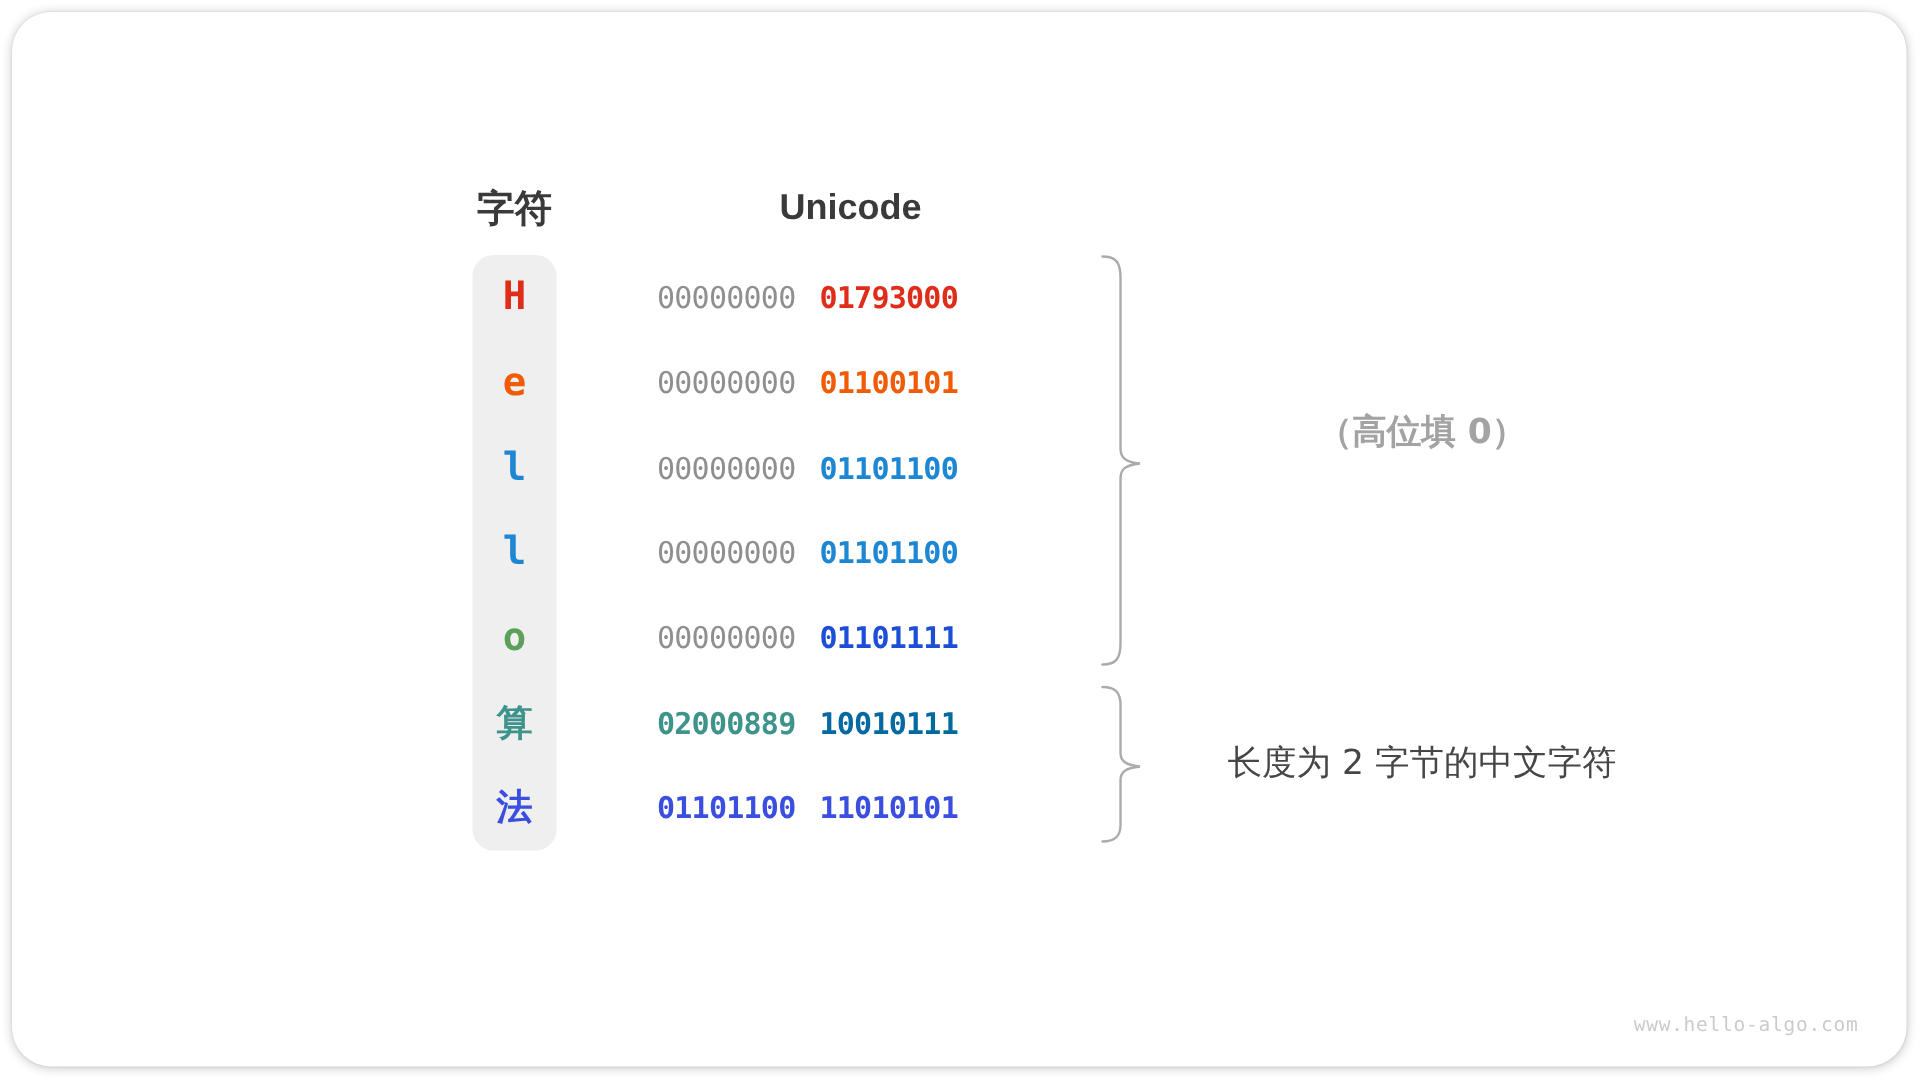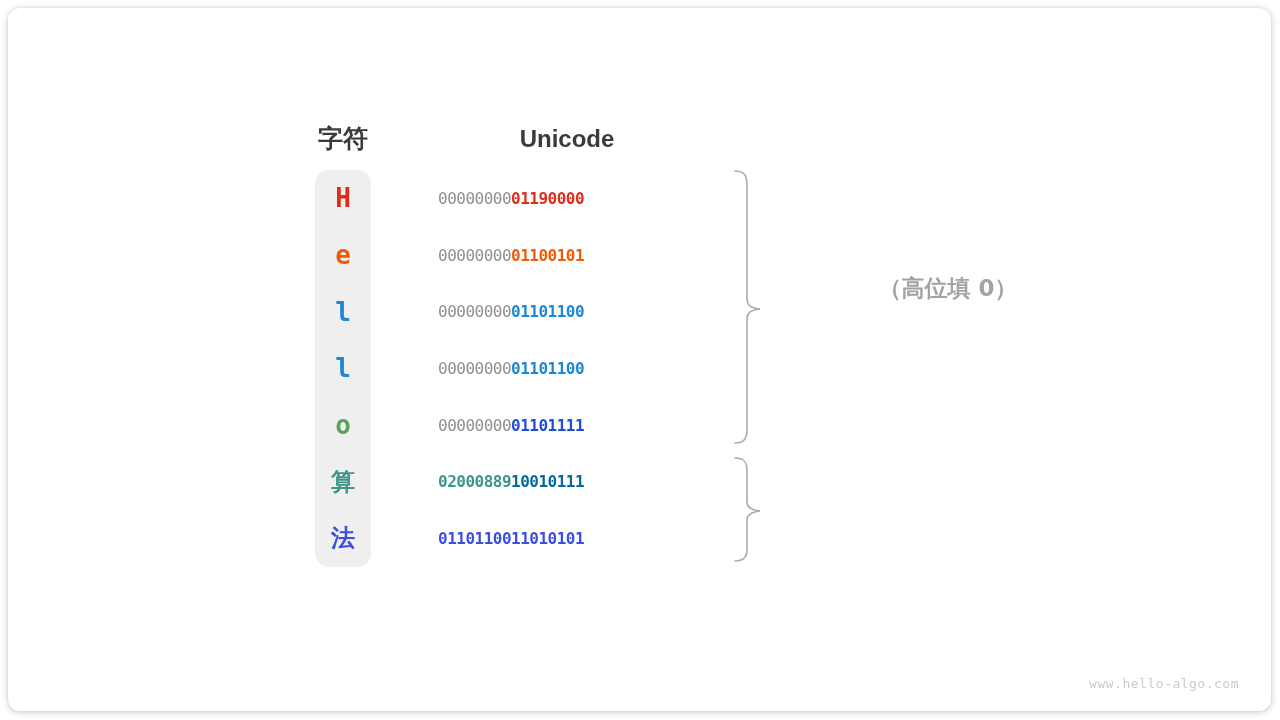--- a/index.html
+++ b/index.html
@@ -2,21 +2,21 @@
 <html><head>
 <meta charset="utf-8">
 <style>
   html, body { margin: 0; padding: 0; background: #ffffff; }
   body {
     width: 1280px; height: 720px; position: relative; overflow: hidden;
     font-family: "DejaVu Sans", "Liberation Sans", sans-serif;
   }
   .card {
     position: absolute; left: 8px; top: 8px; width: 1263px; height: 703px;
-    background: #ffffff; border-radius: 12px;
+    background: #ffffff; border-radius: 26px;
     box-shadow: 0 1px 7px rgba(0,0,0,0.22), 0 0 2px rgba(0,0,0,0.08);
   }
   .col-header {
     position: absolute; top: 116px; height: 30px; line-height: 30px;
     font-weight: bold; color: #3a3a3a; text-align: center;
   }
   .char-header { left: 307px; width: 56px; font-size: 25px; }
   .unicode-header {
     left: 430px; width: 258px; font-size: 24px;
     font-family: Liberation Sans, sans-serif;
@@ -33,23 +33,23 @@
   }
   .char-cell.cjk {
     font-family: "DejaVu Sans", "Liberation Sans", sans-serif;
     font-size: 24px;
   }
   .binary-col {
     position: absolute; left: 430px; top: 162px;
     display: flex; flex-direction: column;
   }
   .binary-row {
-    height: 56.7px; display: flex; align-items: center; 
+    height: 56.7px; display: flex; align-items: center; gap: 16px;
     font-family: "DejaVu Sans Mono", "Liberation Mono", monospace;
-    font-size: 16px; letter-spacing: -0.5px; white-space: nowrap;
+    font-size: 20px; letter-spacing: -0.5px; white-space: nowrap;
   }
   .byte { font-weight: normal; }
   .byte.bold { font-weight: bold; }
   .braces { position: absolute; left: 715px; top: 150px; }
   .group-label {
     position: absolute; left: 760px; width: 360px; text-align: center;
     font-size: 23px; color: #464646; line-height: 37px;
   }
   .group-label .sub {
     color: #a3a3a3; font-weight: 600;
@@ -77,21 +77,21 @@
       <div class="char-cell" style="color: rgb(29, 135, 211);">l</div>
       <div class="char-cell" style="color: rgb(29, 135, 211);">l</div>
       <div class="char-cell" style="color: rgb(91, 161, 91);">o</div>
       <div class="char-cell cjk" style="color: rgb(62, 148, 138);">算</div>
       <div class="char-cell cjk" style="color: rgb(58, 78, 224);">法</div>
     </div>
 
   <div class="binary-col" id="binary-col">
       <div class="binary-row">
         <span class="byte" style="color: rgb(143, 143, 143);">00000000</span>
-        <span class="byte bold" style="color: rgb(224, 45, 26);">01190000</span>
+        <span class="byte bold" style="color: rgb(224, 45, 26);">01793000</span>
       </div>
       <div class="binary-row">
         <span class="byte" style="color: rgb(143, 143, 143);">00000000</span>
         <span class="byte bold" style="color: rgb(240, 92, 5);">01100101</span>
       </div>
       <div class="binary-row">
         <span class="byte" style="color: rgb(143, 143, 143);">00000000</span>
         <span class="byte bold" style="color: rgb(29, 135, 211);">01101100</span>
       </div>
       <div class="binary-row">
@@ -114,16 +114,17 @@
 
   <svg class="braces" width="50" height="420" viewBox="0 0 50 420">
     <path d="M12,13 C21,13 24,17 24,27 L24,141 C24,147 27,150 37,151 C27,152 24,155 24,161 L24,271 C24,281 21,285 12,285" fill="none" stroke="#ababab" stroke-width="1.6" stroke-linecap="round"></path>
     <path d="M12,300 C21,300 24,304 24,312 L24,344 C24,349 27,352 37,353 C27,354 24,357 24,362 L24,392 C24,399 21,403 12,403" fill="none" stroke="#ababab" stroke-width="1.6" stroke-linecap="round"></path>
   </svg>
 
   <div class="group-label label-english">
     <div class="sub">（高位填 0）</div>
   </div>
 
+  <div class="group-label label-chinese">长度为 2 字节的中文字符</div>
 
   <div class="watermark">www.hello-algo.com</div>
 
 </div>
 
 </body></html>

